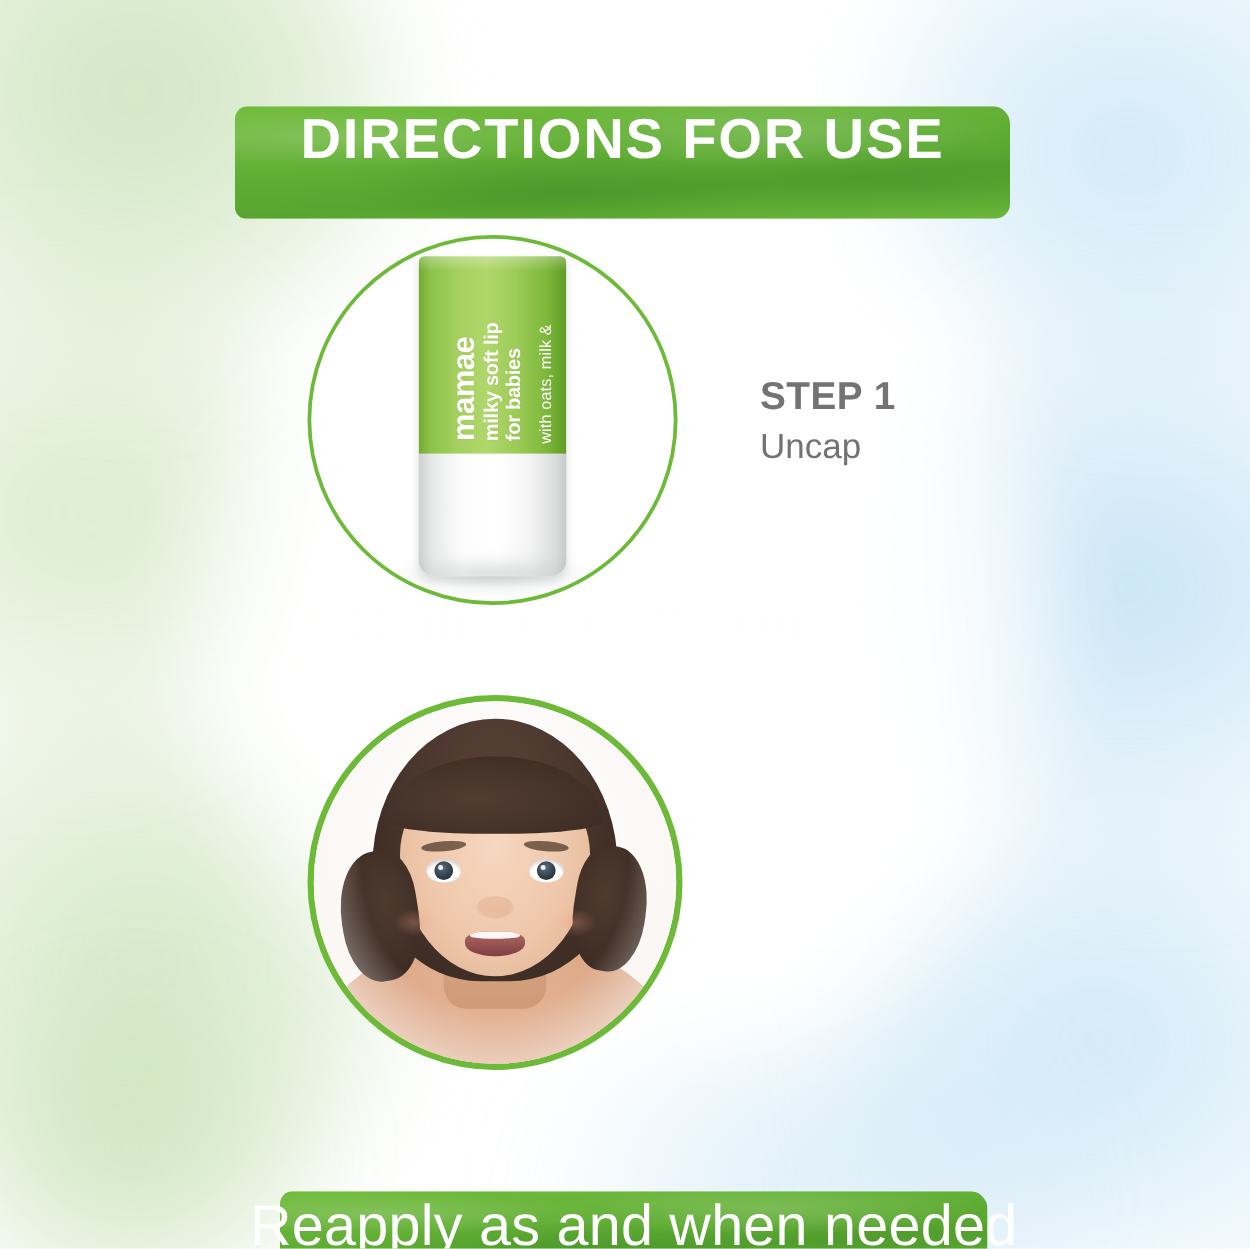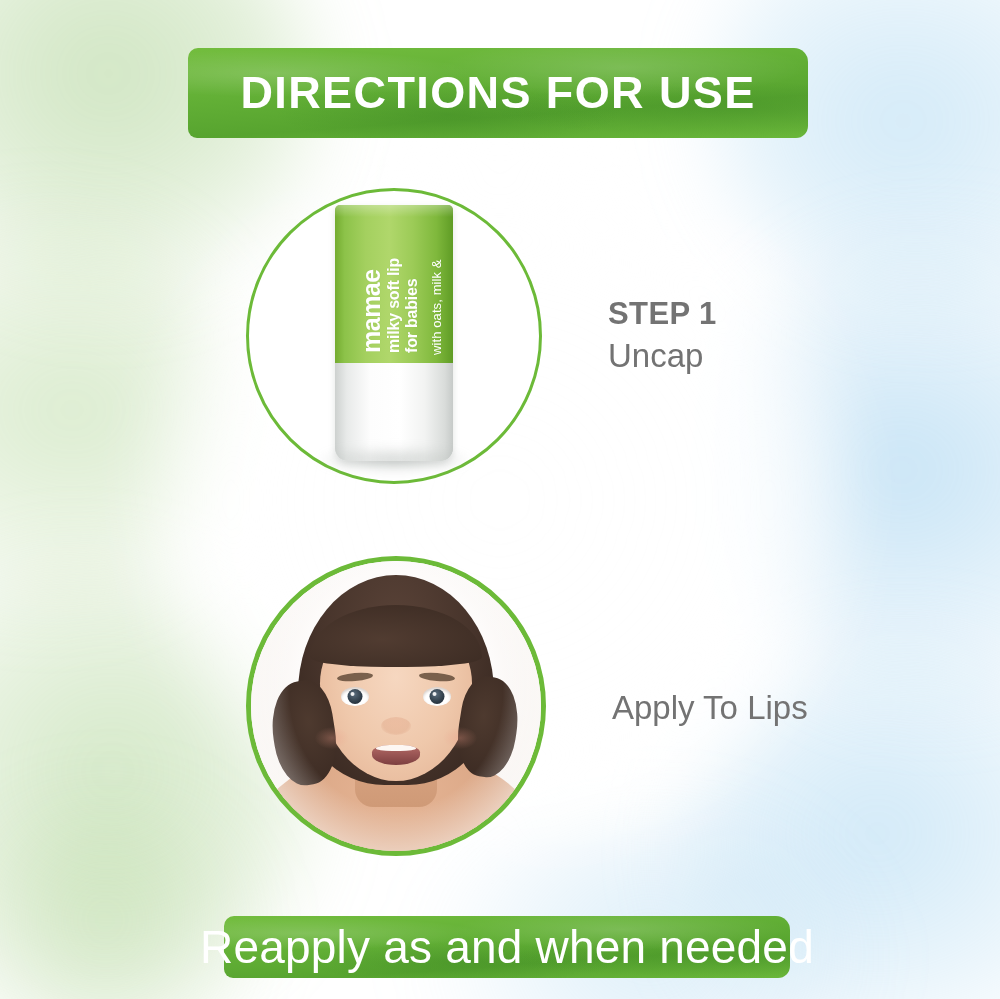--- a/index.html
+++ b/index.html
@@ -75,22 +75,22 @@
     left: 140px; top: 150px;
     width: 720px; height: 700px;
     background: radial-gradient(ellipse at 50% 50%, rgba(255,255,255,0.96) 0%, rgba(255,255,255,0.86) 52%, rgba(255,255,255,0) 78%);
     filter: blur(30px);
   }
 
   
   .banner {
     position: absolute;
     display: flex;
-    align-items: center;
     justify-content: center;
+    margin-top: 37px;
   }
   .banner-paint {
     position: absolute;
     inset: 0;
     background:
       radial-gradient(ellipse at 14% 28%, rgba(255,255,255,0.17) 0%, rgba(255,255,255,0) 26%),
       radial-gradient(ellipse at 42% 74%, rgba(22,92,18,0.18) 0%, rgba(255,255,255,0) 34%),
       radial-gradient(ellipse at 70% 22%, rgba(255,255,255,0.16) 0%, rgba(255,255,255,0) 30%),
       radial-gradient(ellipse at 88% 68%, rgba(26,98,22,0.16) 0%, rgba(255,255,255,0) 32%),
       linear-gradient(176deg, #73bd3e 0%, #63b036 38%, #57a42f 68%, #6ab73a 100%);
@@ -163,21 +163,21 @@
     margin-left: 66px;
     color: #737373;
     line-height: 1.18;
   }
   .step-title {
     font-size: 31px;
     font-weight: 700;
     letter-spacing: 0.4px;
   }
   .step-sub {
-    font-size: 33px;
+    font-size: 28px;
     font-weight: 400;
     margin-top: 4px;
   }
 
   
   .tube-wrap {
     position: absolute;
     left: 50%;
     top: 14px;
     transform: translateX(-50%);
@@ -485,21 +485,20 @@
             <div class="iris"></div>
           </div>
         <div class="cheek cheek-l"></div>
         <div class="cheek cheek-r"></div>
         <div class="baby-nose"></div>
         <div class="baby-mouth"></div>
         <div class="photo-vignette"></div>
       </div>
     </div>
     <div class="step-label">
-      <div class="step-sub">Apply To Lips</div>
     </div>
   </div>
 
   <div class="banner" id="banner-bottom">
     <div class="banner-paint"></div>
     <div class="banner-text">Reapply as and when needed</div>
   </div>
 
 </div>
 

